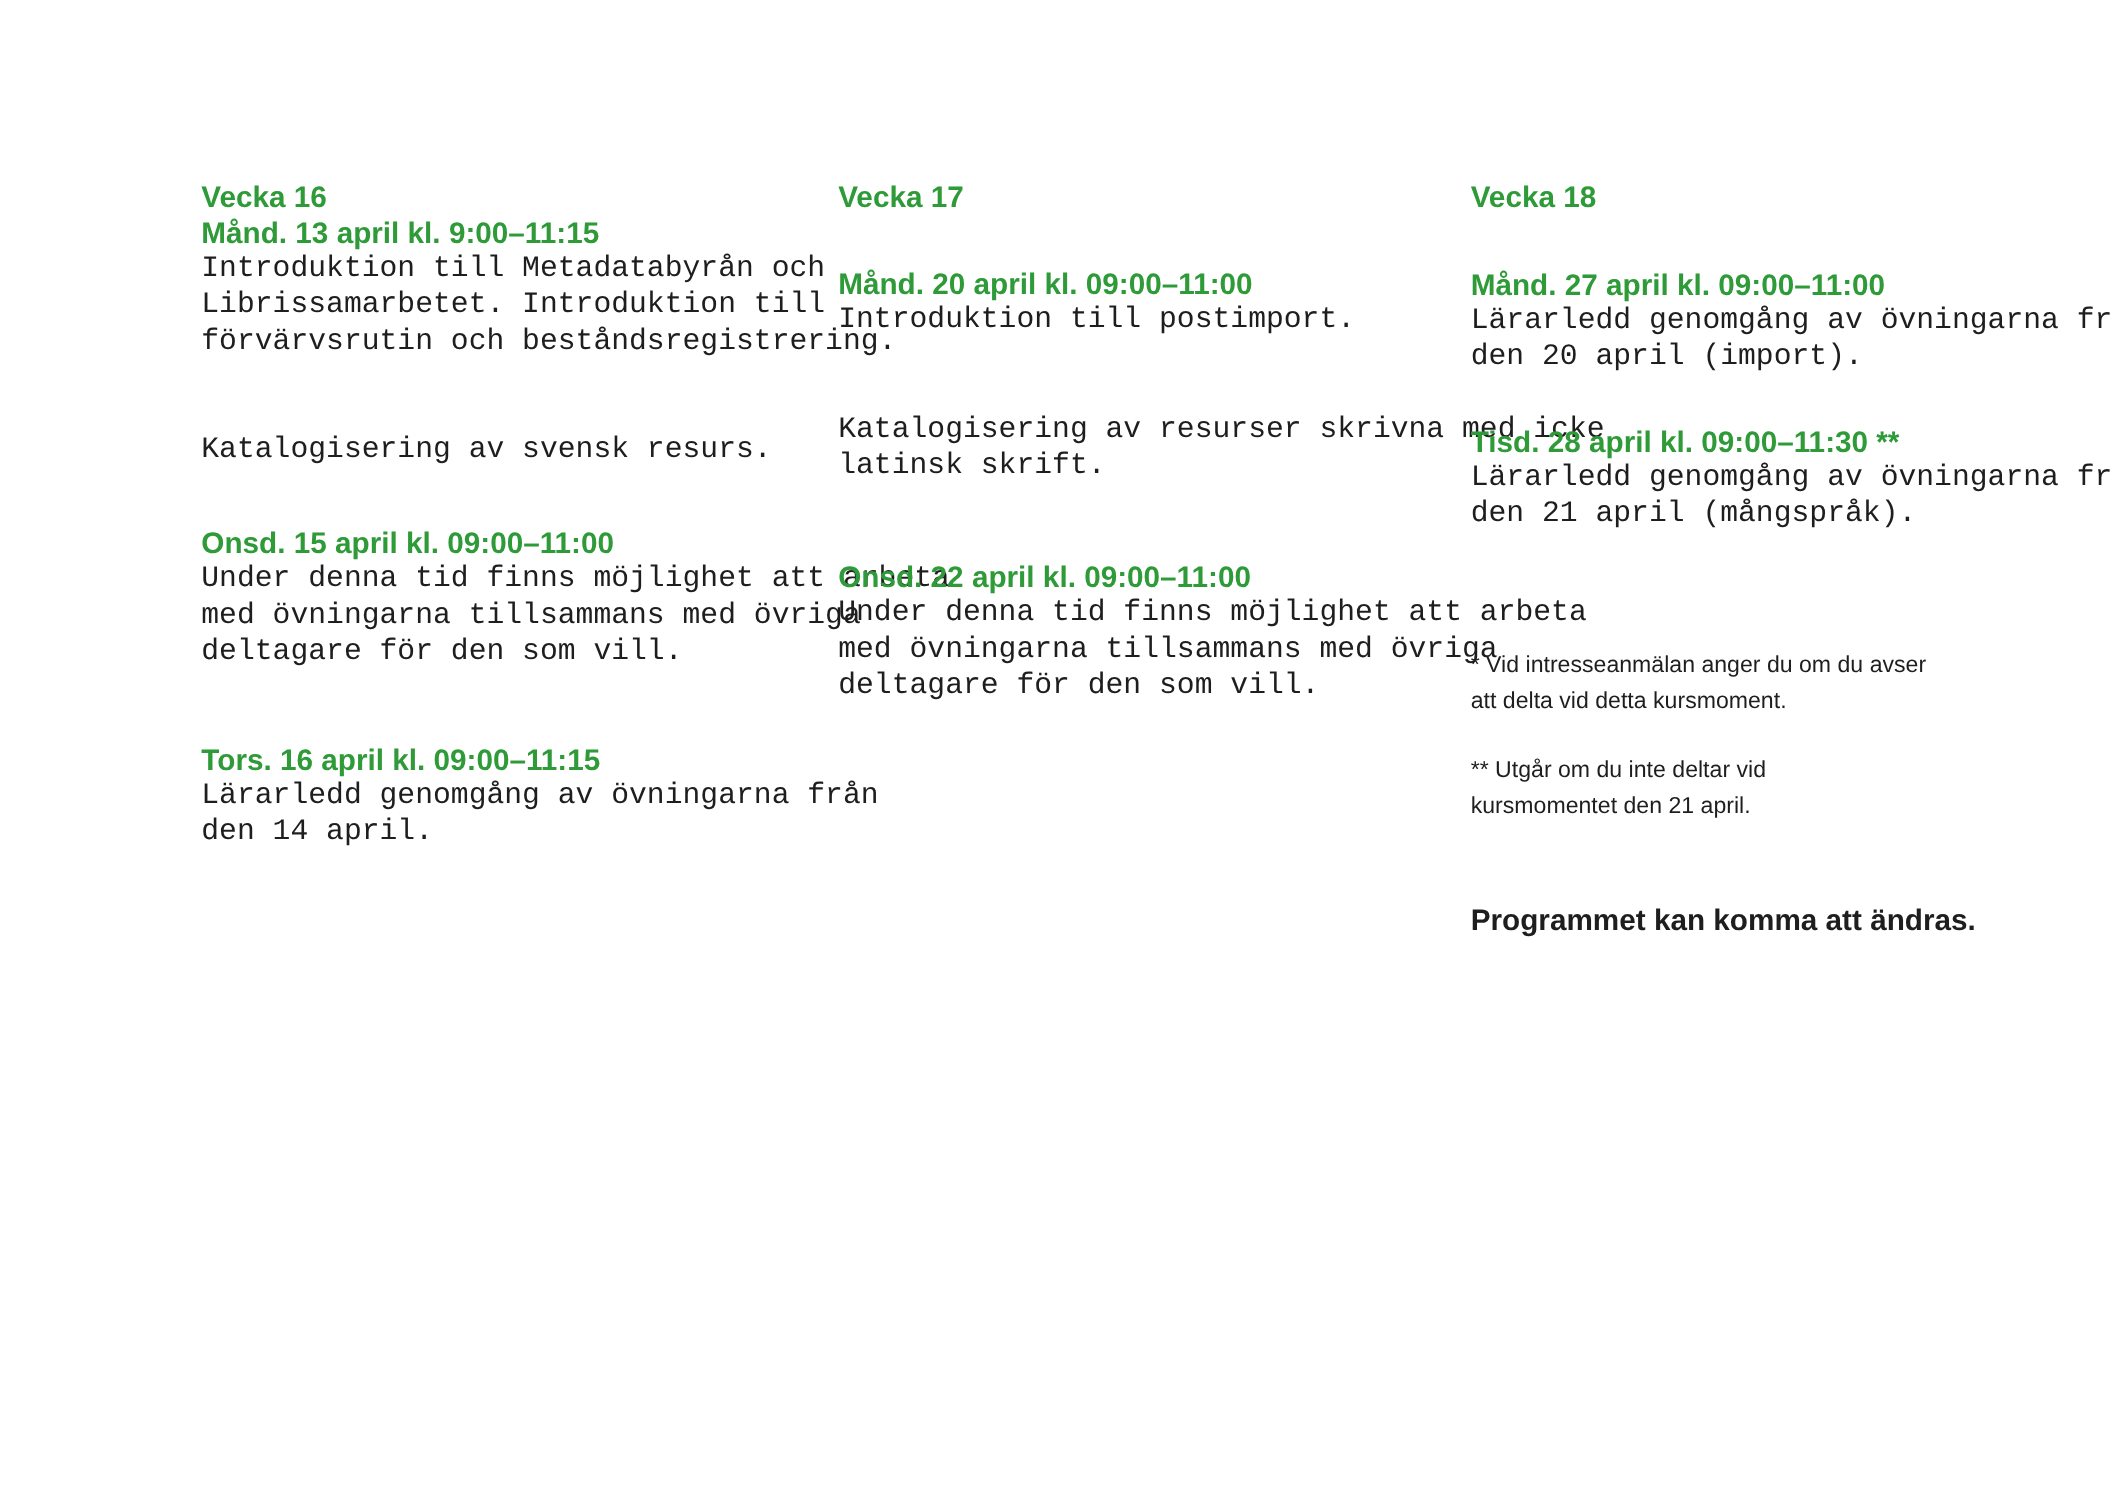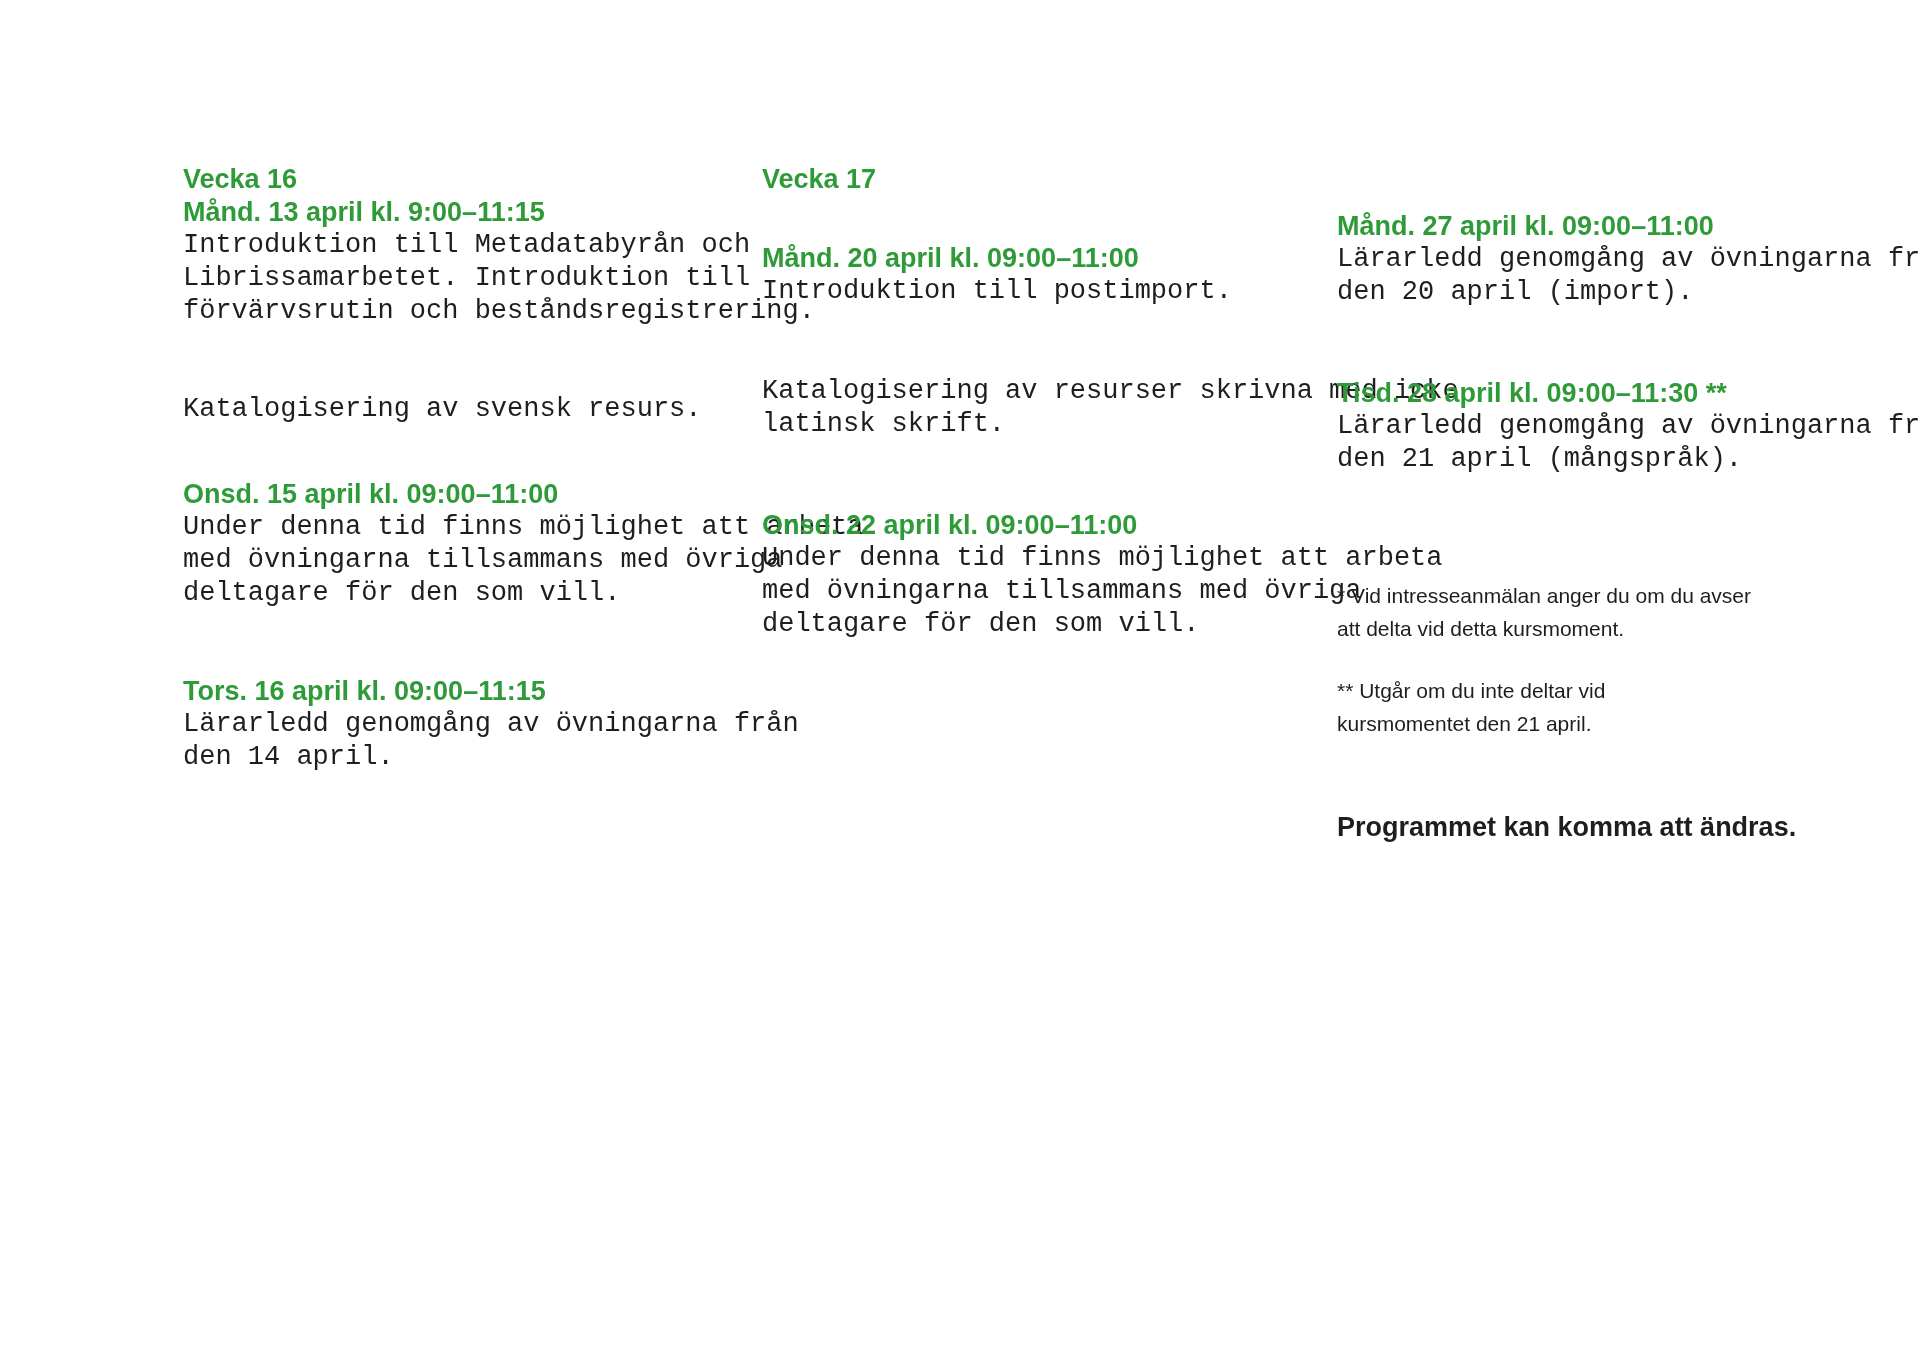--- a/index.html
+++ b/index.html
@@ -111,28 +111,29 @@
 
     <div class="session" style="margin-top:68px">
       <div class="session-heading">Onsd. 22 april kl. 09:00–11:00</div>
       <div class="session-body">Under denna tid finns möjlighet att arbeta
 med övningarna tillsammans med övriga
 deltagare för den som vill.</div>
     </div>
   </div>
 
   <div class="col col-3">
+    <div class="week-title">Vecka 18</div>
 
     <div class="session" style="margin-top:47px">
       <div class="session-heading">Månd. 27 april kl. 09:00–11:00</div>
       <div class="session-body">Lärarledd genomgång av övningarna från
 den 20 april (import).</div>
     </div>
 
-    <div class="session" style="margin-top:68px">
+    <div class="session" style="margin-top:44px">
       <div class="session-heading">Tisd. 28 april kl. 09:00–11:30 **</div>
       <div class="session-body">Lärarledd genomgång av övningarna från
 den 21 april (mångspråk).</div>
     </div>
 
 
     <div class="footnote" style="margin-top:103px">* Vid intresseanmälan anger du om du avser
 att delta vid detta kursmoment.</div>
 
     <div class="footnote" style="margin-top:29px">** Utgår om du inte deltar vid

